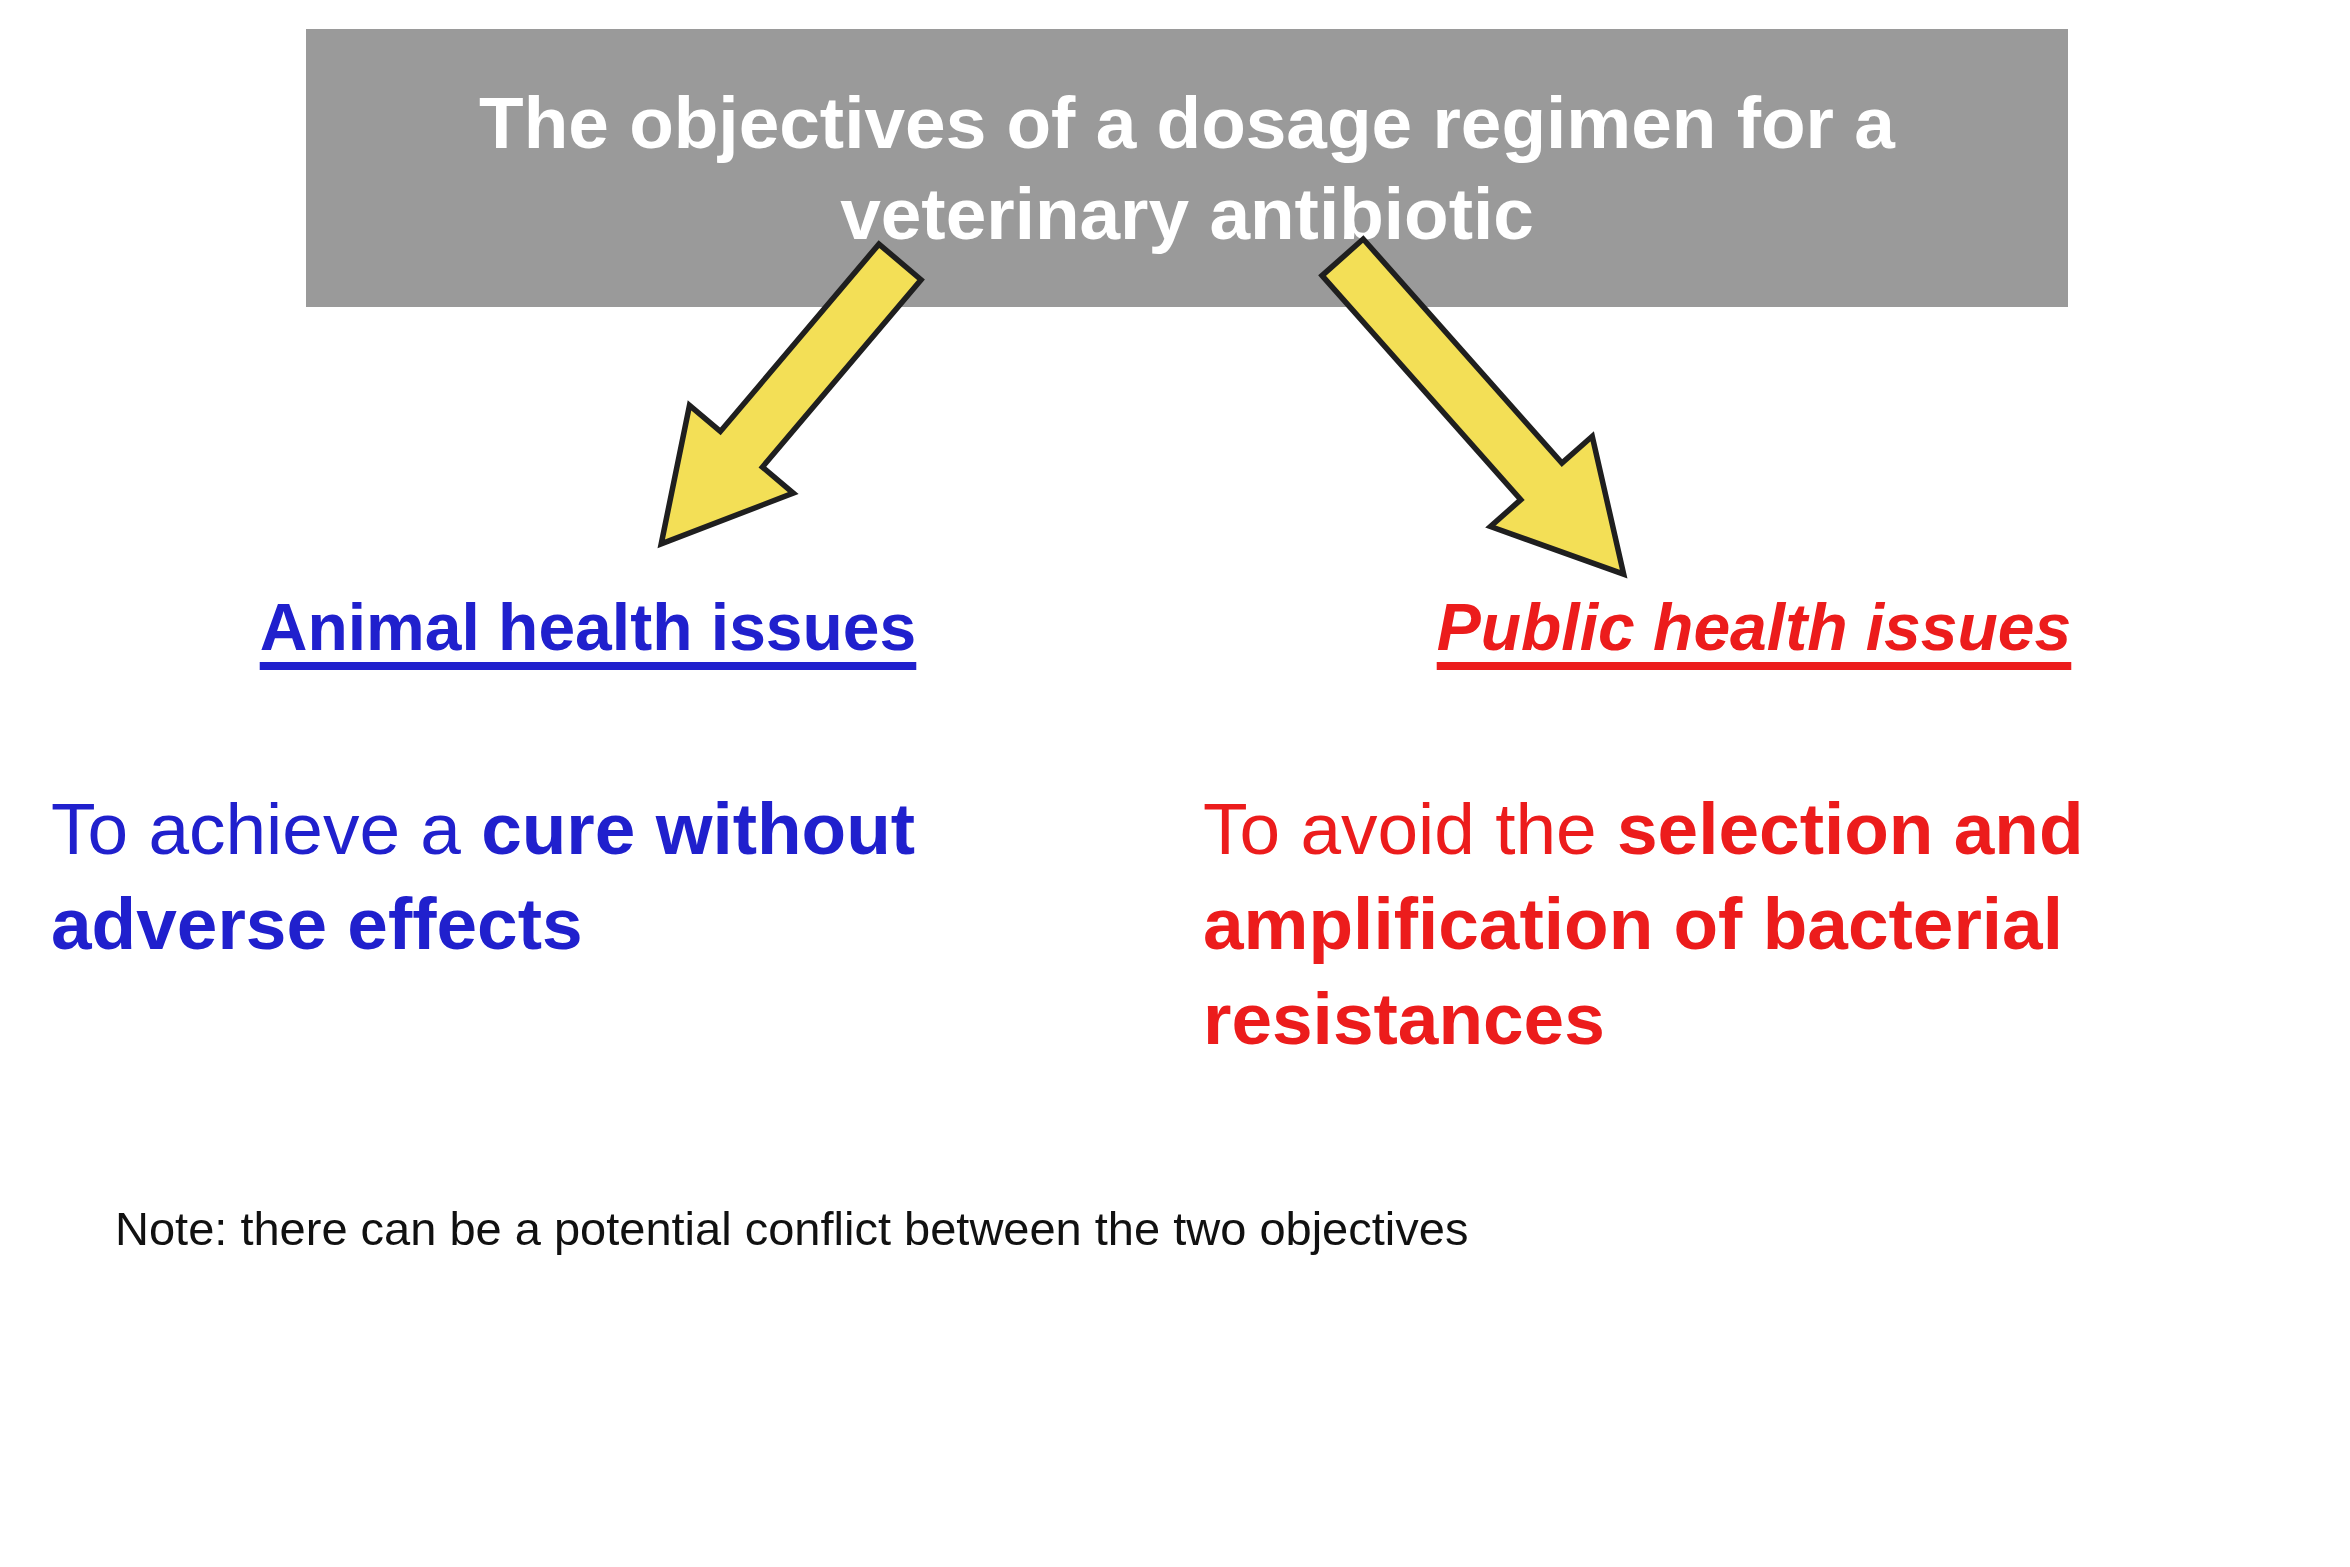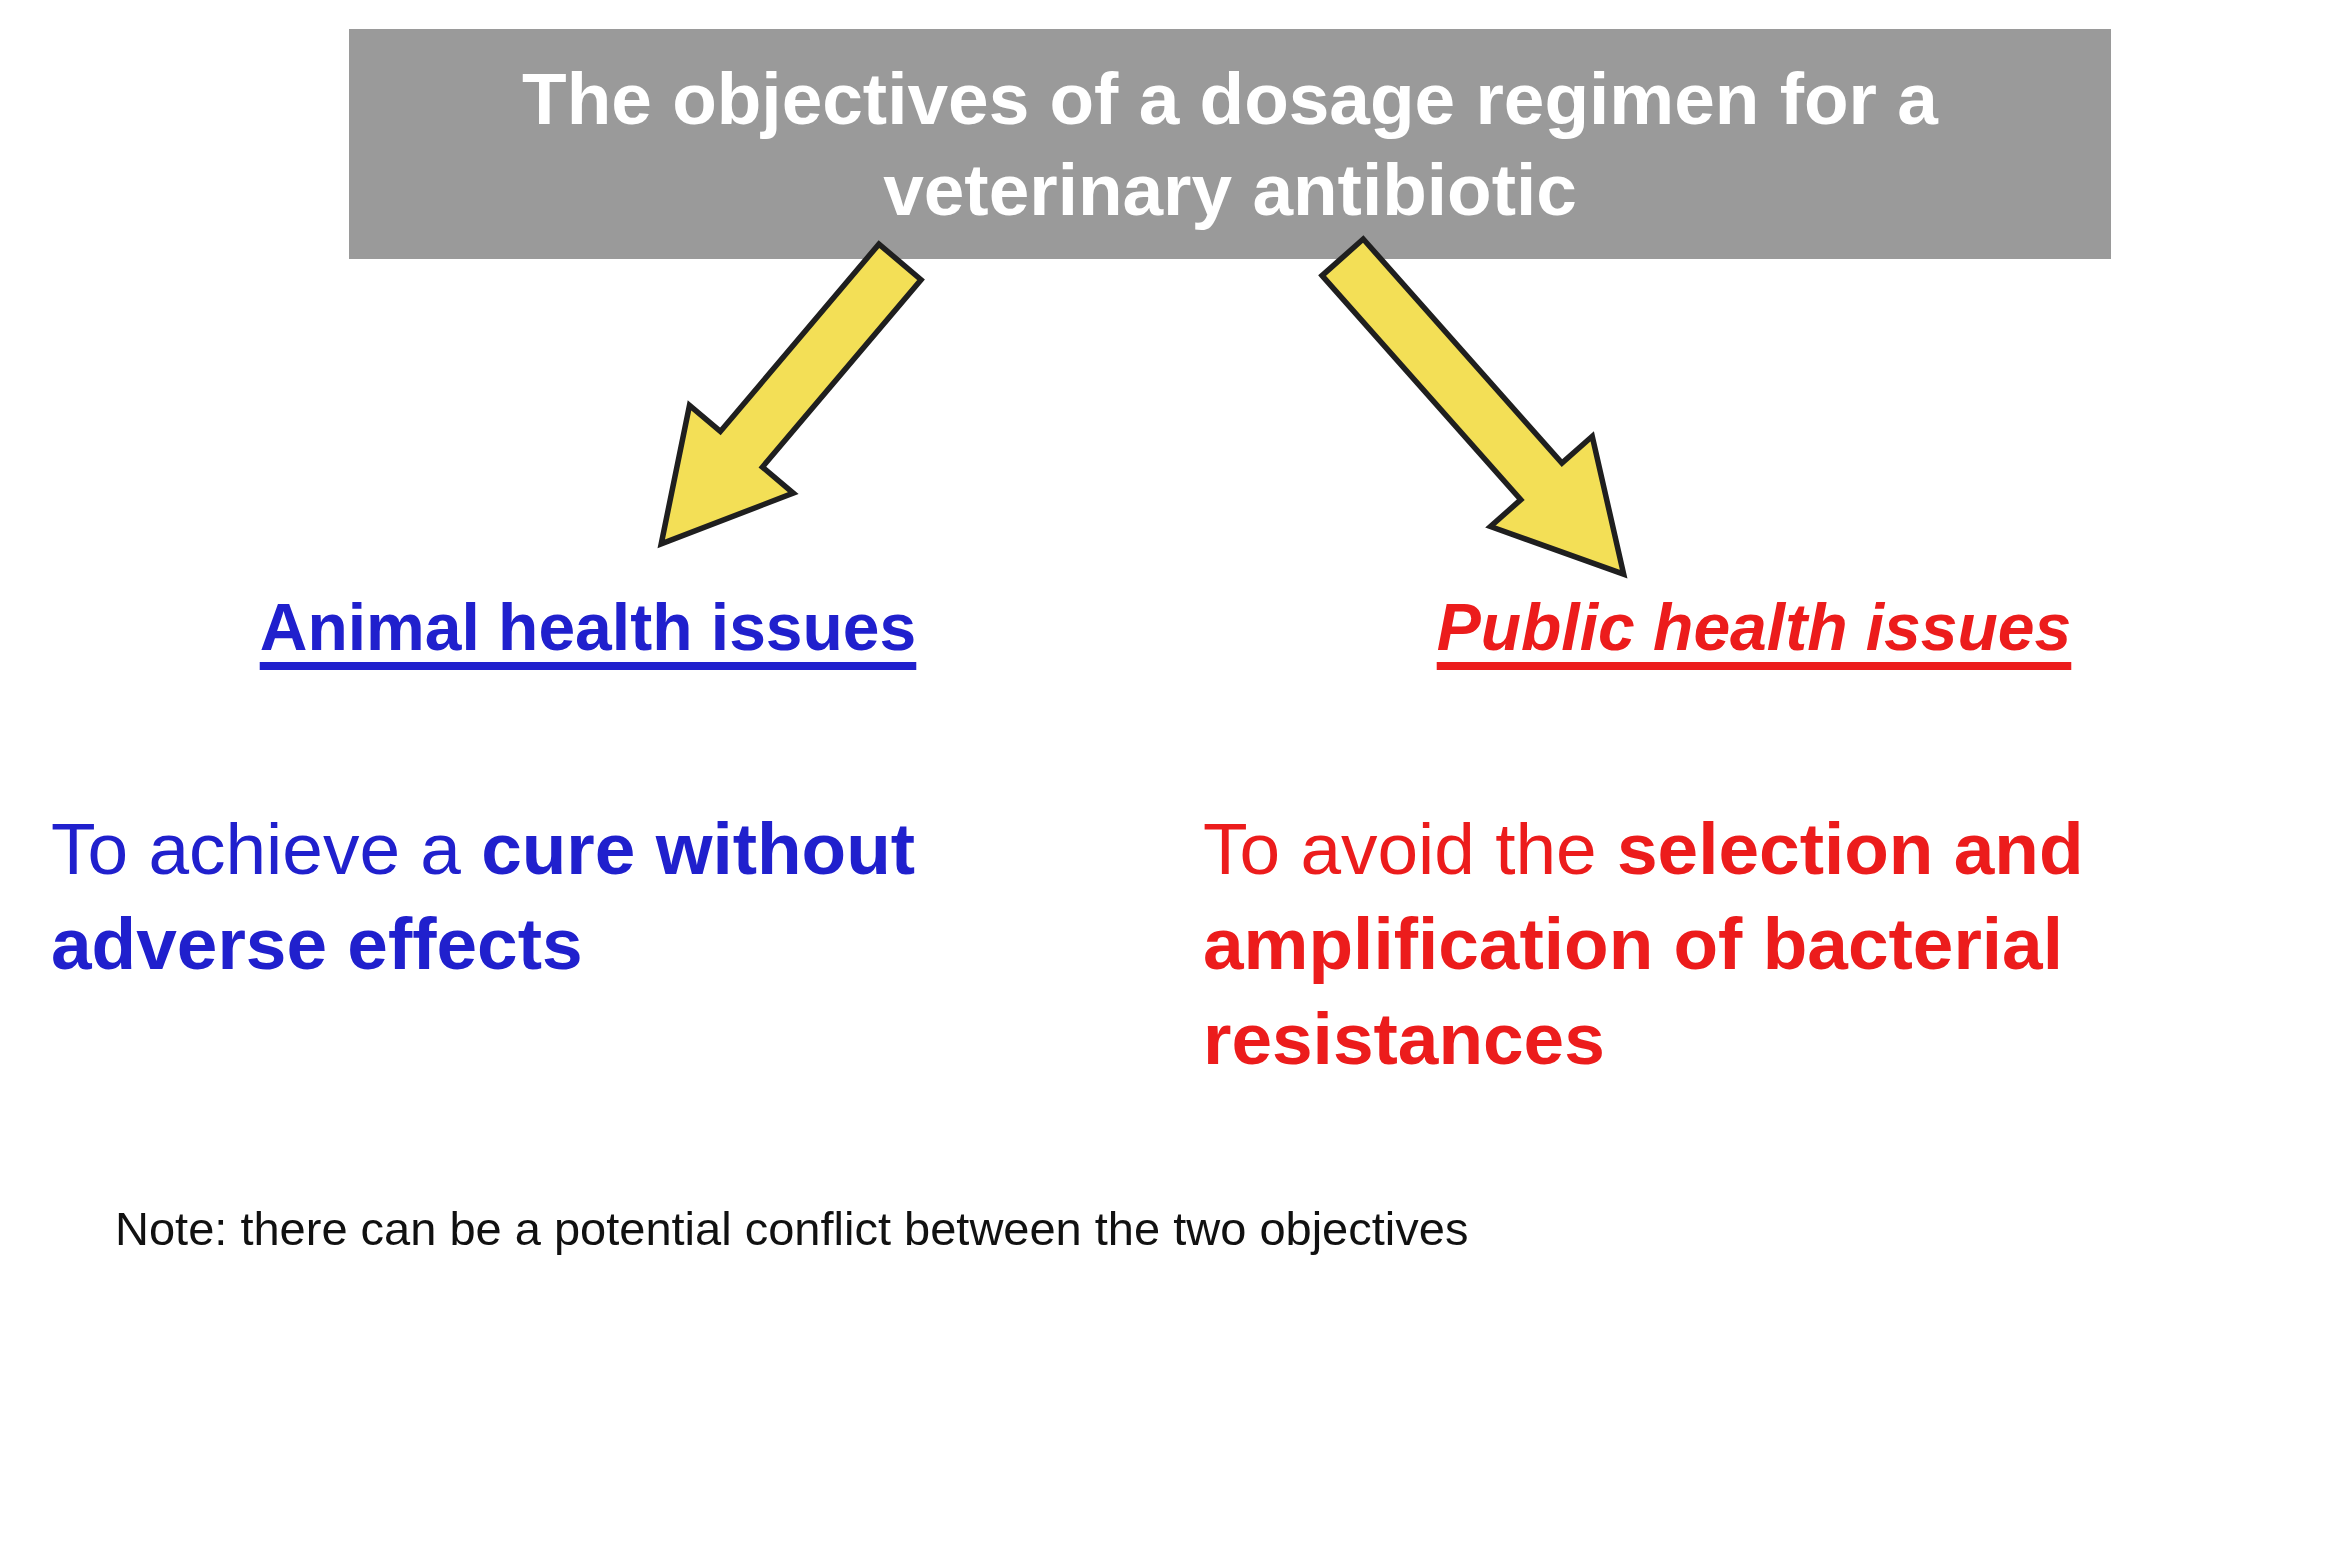--- a/index.html
+++ b/index.html
@@ -6,41 +6,41 @@
     --gray:#9a9a9a; --blue:#2020cd; --red:#ec1c1c;
     --yellow:#f3df56; --arrow-stroke:#1f1f1f; --ink:#111111; --bg:#ffffff;
   }
   *{margin:0;padding:0;box-sizing:border-box;}
   html,body{background:#fff;}
   .slide{
     position:relative; width:2351px; height:1568px; background:var(--bg);
     overflow:hidden; font-family:"Liberation Sans","DejaVu Sans",sans-serif;
   }
   .title-box{
-    position:absolute; left:306px; top:29px; width:1762px; height:230px;
+    position:absolute; left:306px; top:29px; width:1762px; height:278px;
     background:var(--gray);
-    display:flex; align-items:center; justify-content:center;margin-left:43px;
+    display:flex; align-items:center; justify-content:center;
   }
   .title-text{
     color:#fff; font-weight:bold; font-size:73px; line-height:1.25;
     text-align:center; white-space:pre-line; padding:0 18.4px;
   }
   .arrows{position:absolute; left:0; top:0; width:2351px; height:1568px; pointer-events:none;}
   .arrows polygon{fill:var(--yellow); stroke:var(--arrow-stroke); stroke-width:6; stroke-linejoin:miter;}
   .col-heading{
     position:absolute; top:588px; font-size:66px; font-weight:bold; line-height:1.2;
     text-align:center;
   }
   .col-heading .u{
     text-decoration:underline; text-decoration-thickness:8.3px; text-underline-offset:12px;
   }
   #heading-left{left:83px; width:1010px; color:var(--blue);}
   #heading-right{left:1249px; width:1010px; color:var(--red);font-style:italic;}
   .col-body{
-    position:absolute; top:782px; font-size:73px; line-height:1.3; white-space:pre-line;margin-top:20px;
+    position:absolute; top:782px; font-size:73px; line-height:1.3; white-space:pre-line;
   }
   #body-left{left:51px; width:1157px; color:var(--blue);}
   #body-right{left:1203px; width:1148px; color:var(--red);}
   .col-body .b{font-weight:bold;}
   .note{
     position:absolute; left:115px; top:1201px; width:2140px;
     color:var(--ink); font-size:47px; line-height:1.2;
   }
 </style>
 </head>

